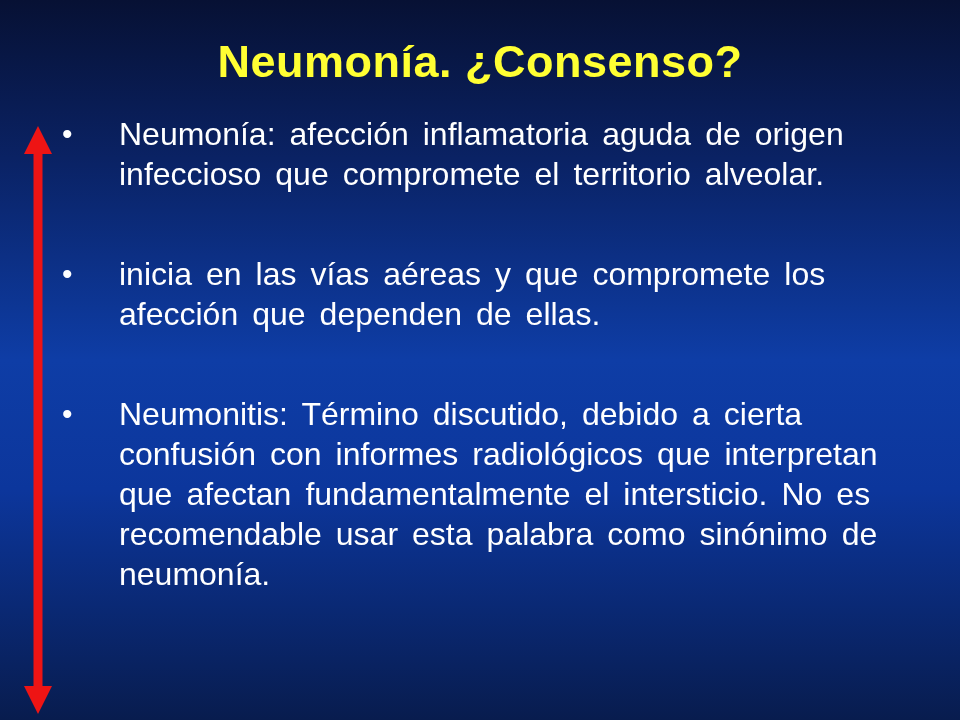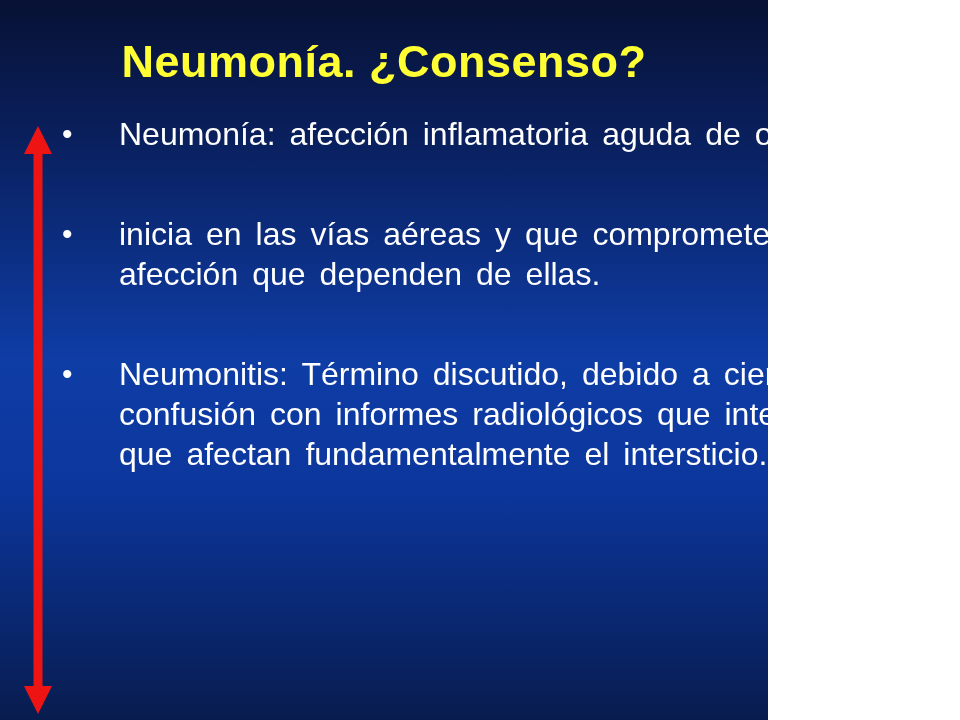--- a/index.html
+++ b/index.html
@@ -5,21 +5,21 @@
   html, body {
     margin: 0;
     padding: 0;
     width: 960px;
     height: 720px;
     overflow: hidden;
     font-family: "Liberation Sans", sans-serif;
   }
   .slide {
     position: relative;
-    width: 768px;
+    width: 960px;
     height: 720px;
     background: linear-gradient(180deg,
       var(--bg_top, #071134) 0%,
       #0a2264 22%,
       var(--bg_mid, #0e3da6) 50%,
       #0c369c 68%,
       var(--bg_bottom, #081c4e) 100%);
   }
   .title {
     position: absolute;
@@ -77,34 +77,37 @@
   <svg class="range-arrow" viewBox="0 0 36 596" xmlns="http://www.w3.org/2000/svg" aria-hidden="true">
     <polygon points="18,4 32,32 22.5,32 22.5,564 32,564 18,592 4,564 13.5,564 13.5,32 4,32"></polygon>
   </svg>
 
   <div class="content">
 
     <div class="bullet-item">
       <div class="bullet-marker">•</div>
       <div class="bullet-text">
         <div class="bullet-line">Neumonía: afección inflamatoria aguda de origen</div>
+        <div class="bullet-line">infeccioso que compromete el territorio alveolar.</div>
       </div>
     </div>
 
     <div class="bullet-item">
       <div class="bullet-marker">•</div>
       <div class="bullet-text">
         <div class="bullet-line">inicia en las vías aéreas y que compromete los</div>
         <div class="bullet-line">afección que dependen de ellas.</div>
       </div>
     </div>
 
     <div class="bullet-item">
       <div class="bullet-marker">•</div>
       <div class="bullet-text">
         <div class="bullet-line">Neumonitis: Término discutido, debido a cierta</div>
         <div class="bullet-line">confusión con informes radiológicos que interpretan</div>
         <div class="bullet-line">que afectan fundamentalmente el intersticio. No es</div>
+        <div class="bullet-line">recomendable usar esta palabra como sinónimo de</div>
+        <div class="bullet-line">neumonía.</div>
       </div>
     </div>
 
   </div>
 </div>
 
 </body></html>

